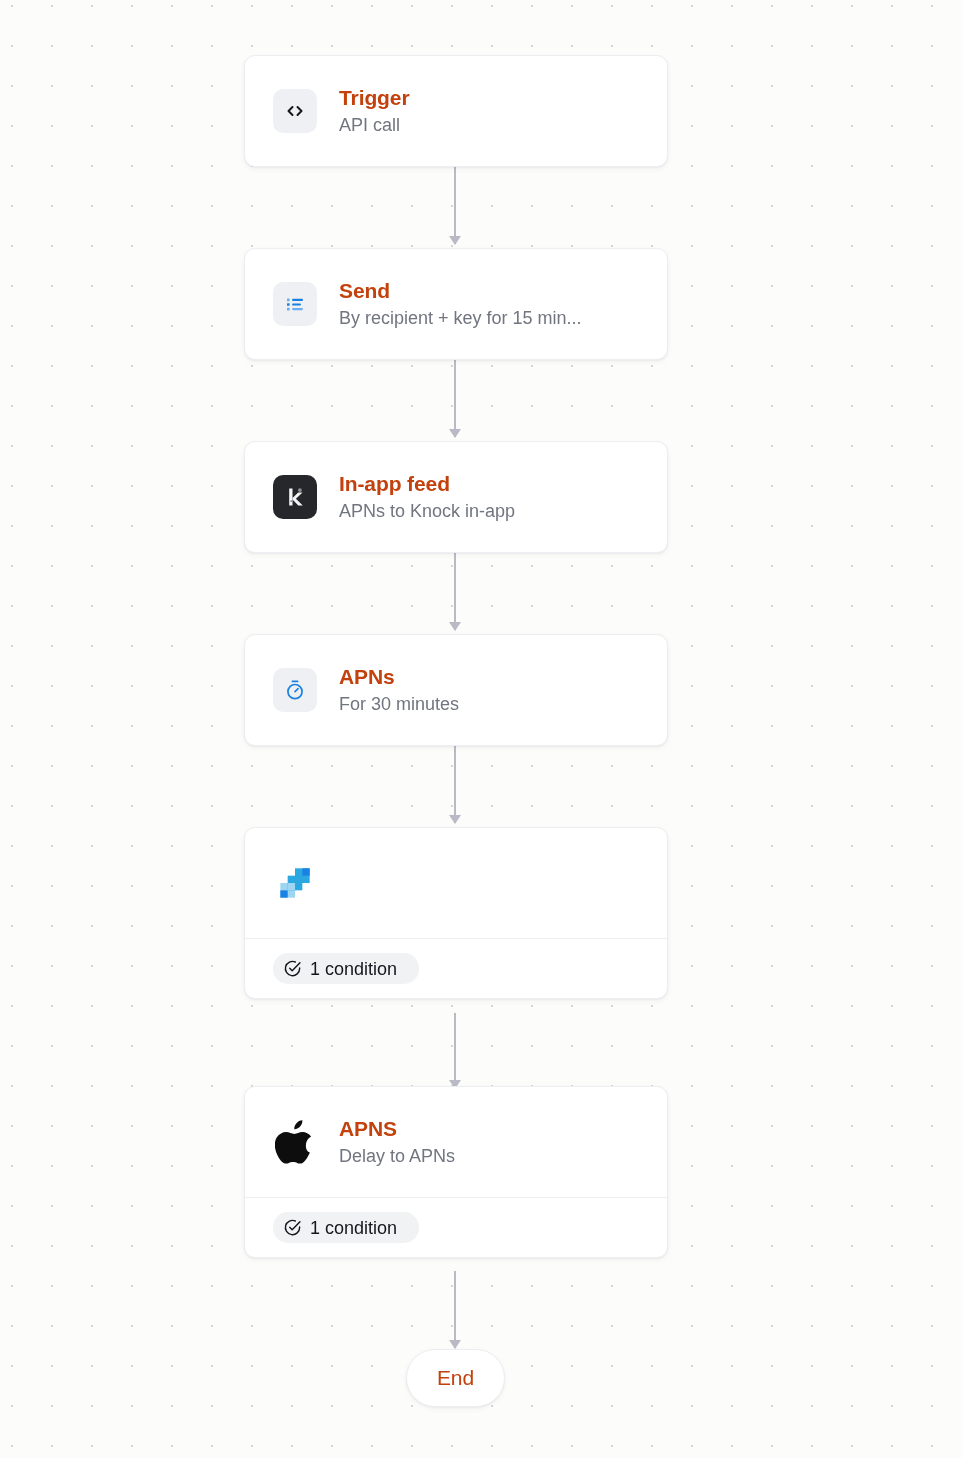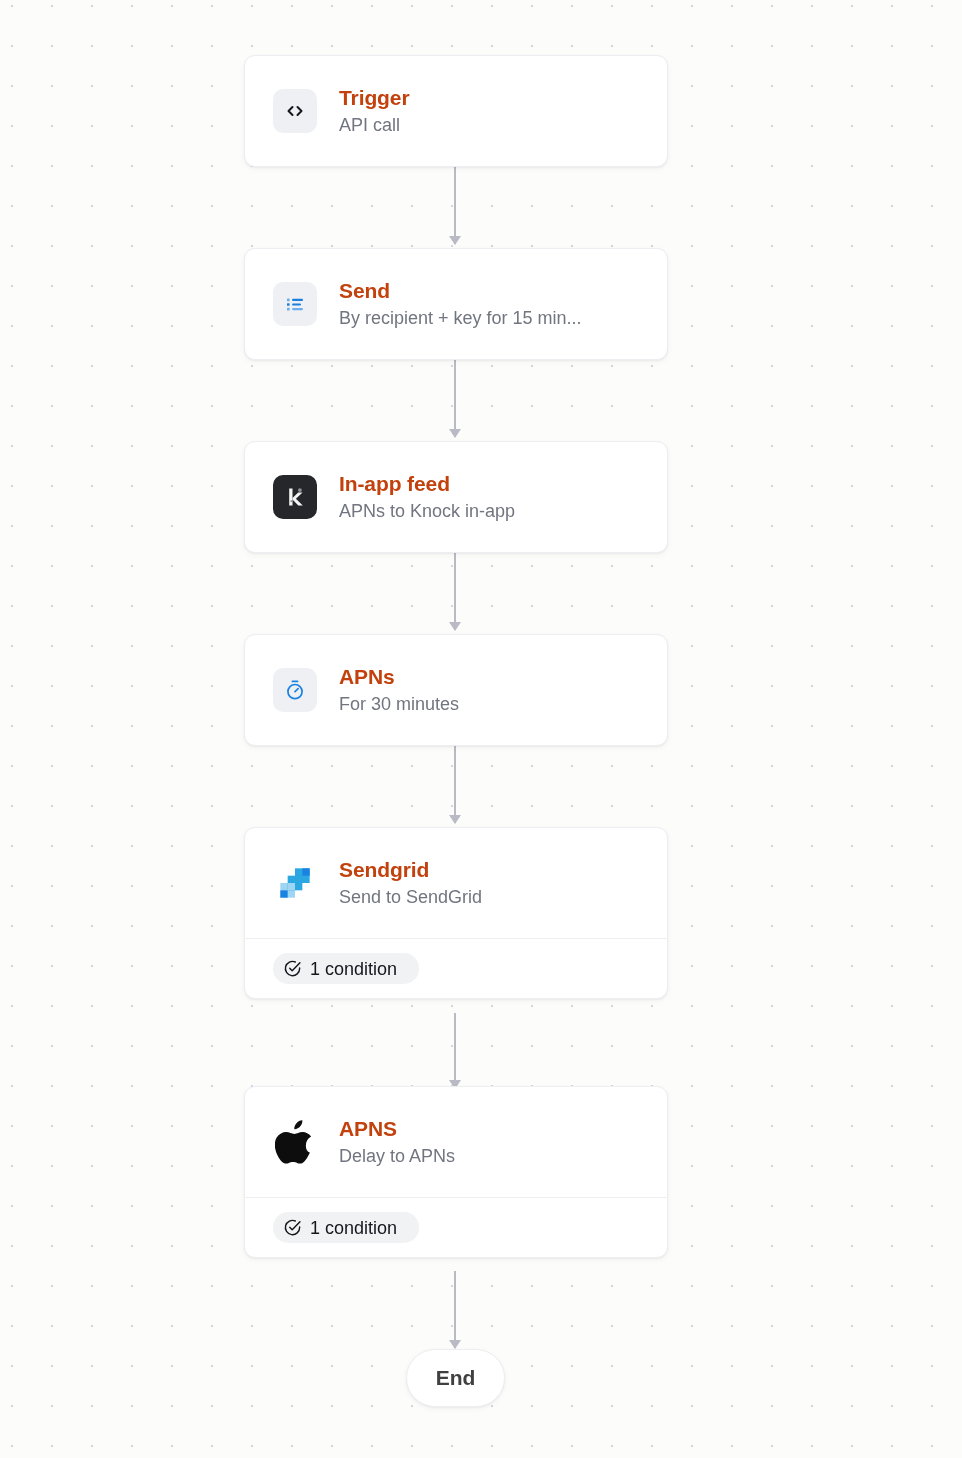--- a/index.html
+++ b/index.html
@@ -137,22 +137,22 @@
     border: 1px solid #eceef1;
     border-radius: 29px;
     box-shadow: 0 1px 2px rgba(16,24,40,.05), 0 2px 6px rgba(16,24,40,.04);
     display: flex;
     align-items: center;
     justify-content: center;
     box-sizing: border-box;
   }
   .end-label {
     font-size: 21px;
-    font-weight: 700;
-    color: #404040;
+    font-weight: 400;
+    color: #c2410c;
     letter-spacing: -0.1px;
   }
 </style>
 </head>
 <body>
 
 <div id="canvas">
 
   <div class="connector" style="top:167px; height:77px;">
     <span class="head"></span>
@@ -258,24 +258,20 @@
       <div class="node-icon">
         <svg width="44" height="44" viewBox="0 0 48 48">
           <rect x="8" y="24" width="16" height="16" fill="#9dd5f3"></rect>
           <rect x="8" y="32" width="8" height="8" fill="#1a82e2"></rect>
           <rect x="24" y="8" width="16" height="16" fill="#2ba7e1"></rect>
           <rect x="32" y="8" width="8" height="8" fill="#1a82e2"></rect>
           <rect x="16" y="16" width="16" height="16" fill="#2ba7e1"></rect>
           <rect x="16" y="24" width="8" height="8" fill="#9dd5f3"></rect>
         </svg>
       </div>
-      <div class="node-text">
-        <div class="node-title">Sendgrid</div>
-        <div class="node-sub">Send to SendGrid</div>
-      </div>
     </div>
     <div class="node-footer">
       <div class="condition-badge">
         <svg width="19" height="19" viewBox="0 0 24 24" fill="none" stroke="#14161c" stroke-width="1.8" stroke-linecap="round" stroke-linejoin="round">
           <path d="M21 11.3V12a9 9 0 1 1-5.4-8.2"></path>
           <polyline points="8.5,11.7 11.6,14.8 21.4,4.6"></polyline>
         </svg>
         <span class="condition-label">1 condition</span>
       </div>
     </div>

